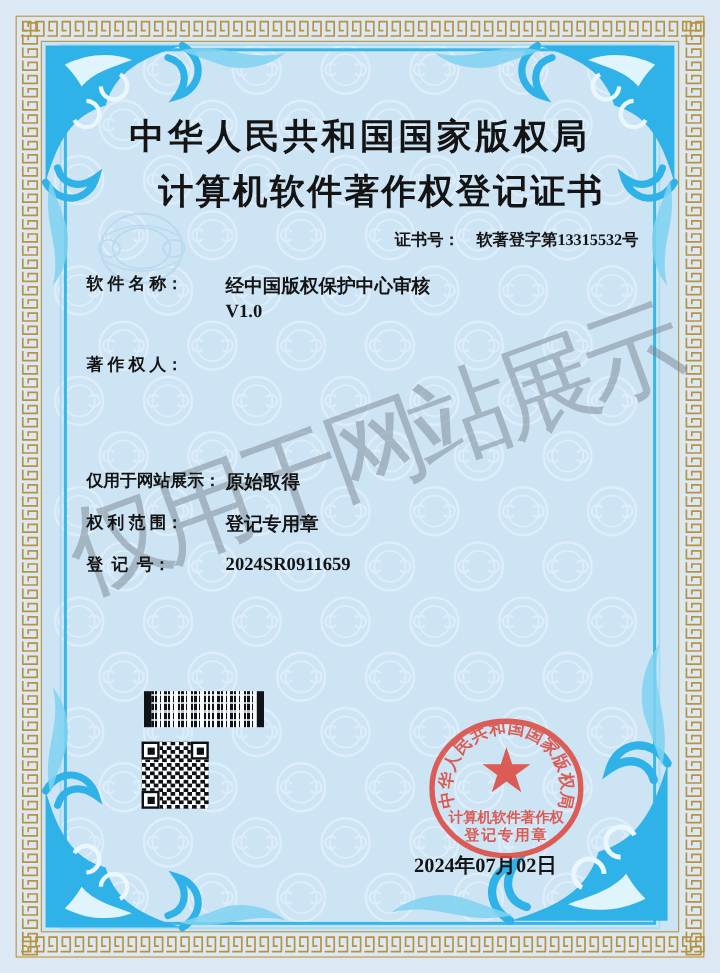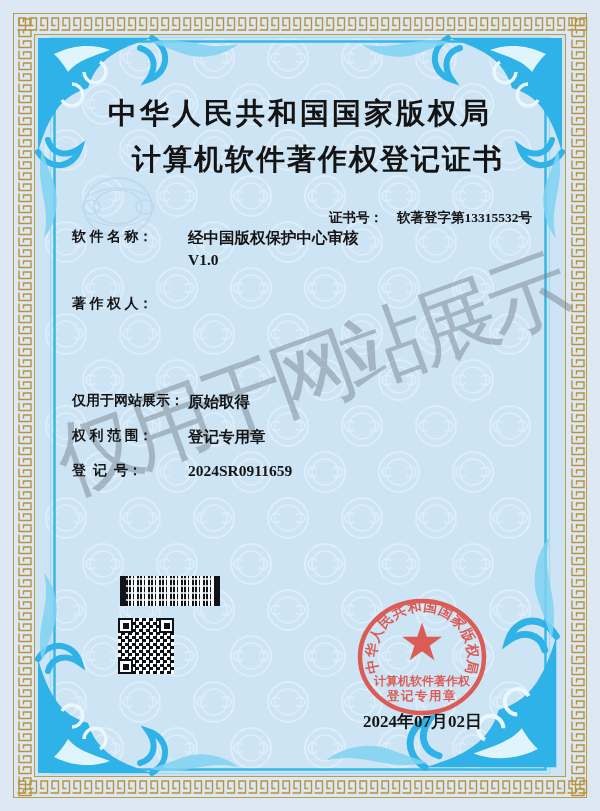--- a/index.html
+++ b/index.html
@@ -15,21 +15,21 @@
   #watermark{
     position:absolute;z-index:2;left:0;top:318px;width:620px;
     text-align:center;font-size:84px;font-weight:400;
     color:#76828c;opacity:.48;letter-spacing:-8px;white-space:nowrap;
     transform:rotate(-20deg);transform-origin:50% 50%;
     pointer-events:none;
   }
   
   #title1{left:0;right:0;top:94px;text-align:center;font-size:29px;font-weight:bold;letter-spacing:3px;}
   #title2{left:0;right:0;top:140px;text-align:center;font-size:29px;font-weight:bold;letter-spacing:2px;padding-left:36px;}
-  #certno{top:191px;right:68px;font-size:13.5px;font-weight:bold;margin-top:18px;}
+  #certno{top:191px;right:68px;font-size:13.5px;font-weight:bold;}
   #certno .gap{display:inline-block;width:14px;}
   
   .flabel{left:72px;font-size:14px;font-weight:bold;white-space:pre;}
   .fvalue{left:188px;font-size:15.5px;font-weight:bold;white-space:pre;}
   
   #paragraph{
     left:70px;width:466px;top:500px;font-size:15.5px;font-weight:600;
     line-height:30px;text-indent:2em;text-align:justify;letter-spacing:.4px;
   }
   
@@ -43,21 +43,21 @@
   
   #qrcode{
     left:118px;top:618px;width:56px;height:56px;
     background:repeating-conic-gradient(#0e1216 0% 25%, #fdfefe 0% 50%) 0 0/7px 7px;
   }
   .finder{position:absolute;width:15px;height:15px;border:2px solid #0e1216;background:#fff;box-sizing:border-box;}
   .finder::after{content:"";position:absolute;inset:2.5px;background:#0e1216;}
   .finder.tl{left:0;top:0;} .finder.tr{right:0;top:0;} .finder.bl{left:0;bottom:0;}
   
   #seal{left:350px;top:592px;z-index:4;pointer-events:none;}
-  #date{left:345px;top:710px;width:155px;text-align:center;font-size:17px;font-weight:bold;z-index:3;}
+  #date{left:345px;top:710px;width:155px;font-size:17px;font-weight:bold;z-index:3;}
 </style>
 </head>
 <body>
 
 <div id="stage">
 
   <svg id="decor" width="600" height="811" viewBox="0 0 600 811" aria-hidden="true">
     <defs>
       <g id="med" fill="none" stroke="#e2f0fb" opacity="0.8">
         <circle r="20" stroke-width="2"></circle>

